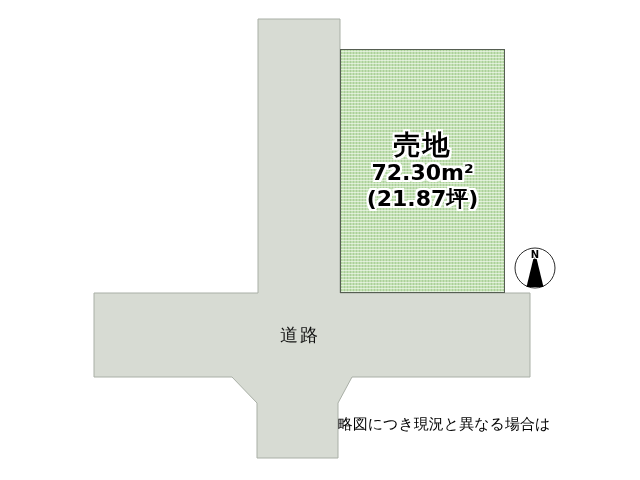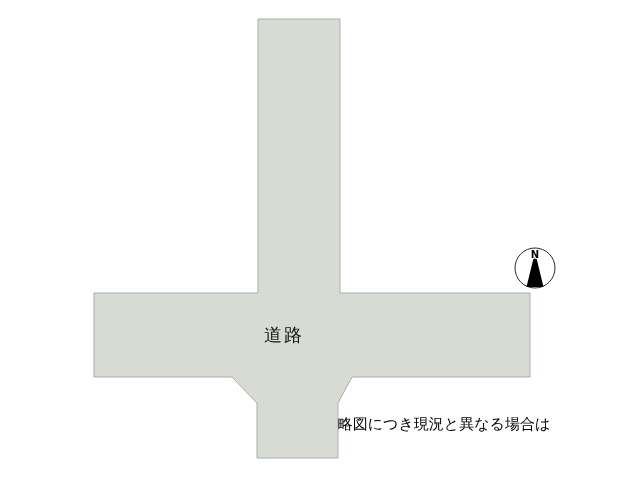--- a/index.html
+++ b/index.html
@@ -18,38 +18,45 @@
     display:flex;align-items:center;justify-content:center;
   }
   .plot-text{
     text-align:center;color:#000;font-weight:bold;
     text-shadow:-2px -2px 0 #fff,2px -2px 0 #fff,-2px 2px 0 #fff,2px 2px 0 #fff,
                 -2px 0 0 #fff,2px 0 0 #fff,0 -2px 0 #fff,0 2px 0 #fff;
   }
   .plot-title{font-size:27px;line-height:30px;letter-spacing:2px;}
   .plot-area{font-size:22px;line-height:26px;}
   .road-label{
-    position:absolute;left:284px;top:335px;transform:translate(-50%,-50%);
+    position:absolute;left:300px;top:335px;transform:translate(-50%,-50%);
     font-size:18px;color:#111;letter-spacing:2px;white-space:nowrap;
   }
   .compass{position:absolute;left:513px;top:246px;width:44px;height:44px;}
   .disclaimer{
     position:absolute;left:444px;top:416px;transform:translateX(-50%);
     font-size:15px;line-height:16px;color:#000;text-align:left;white-space:nowrap;
   }
 </style>
 </head>
 <body>
 
 <div class="canvas">
 
   <svg class="road-svg" viewBox="0 0 640 480" xmlns="http://www.w3.org/2000/svg">
     <path d="M 258,19 L 340,19 L 340,293 L 530,293 L 530,377 L 352,377 L 338,403 L 338,458 L 257,458 L 257,403 L 232,377 L 94,377 L 94,293 L 258,293 Z" fill="#d7dbd3" stroke="#a9afa6" stroke-width="1"></path>
   </svg>
 
+  <div class="plot">
+    <div class="plot-text">
+      <div class="plot-title">売地</div>
+      <div class="plot-area">72.30m²</div>
+      <div class="plot-area">(21.87坪)</div>
+    </div>
+  </div>
 
   <div class="road-label">道路</div>
 
   <svg class="compass" viewBox="0 0 44 44" xmlns="http://www.w3.org/2000/svg">
     <circle cx="22" cy="22" r="20" fill="#ffffff" stroke="#2b2b2b" stroke-width="1"></circle>
     <polygon points="22,6 30.5,41 13.5,41" fill="#000000"></polygon>
     <text x="22" y="12" text-anchor="middle" font-size="10" font-weight="bold" fill="#000000" stroke="#ffffff" stroke-width="2" paint-order="stroke" font-family="DejaVu Sans, sans-serif">N</text>
   </svg>
 
   <div class="disclaimer">

